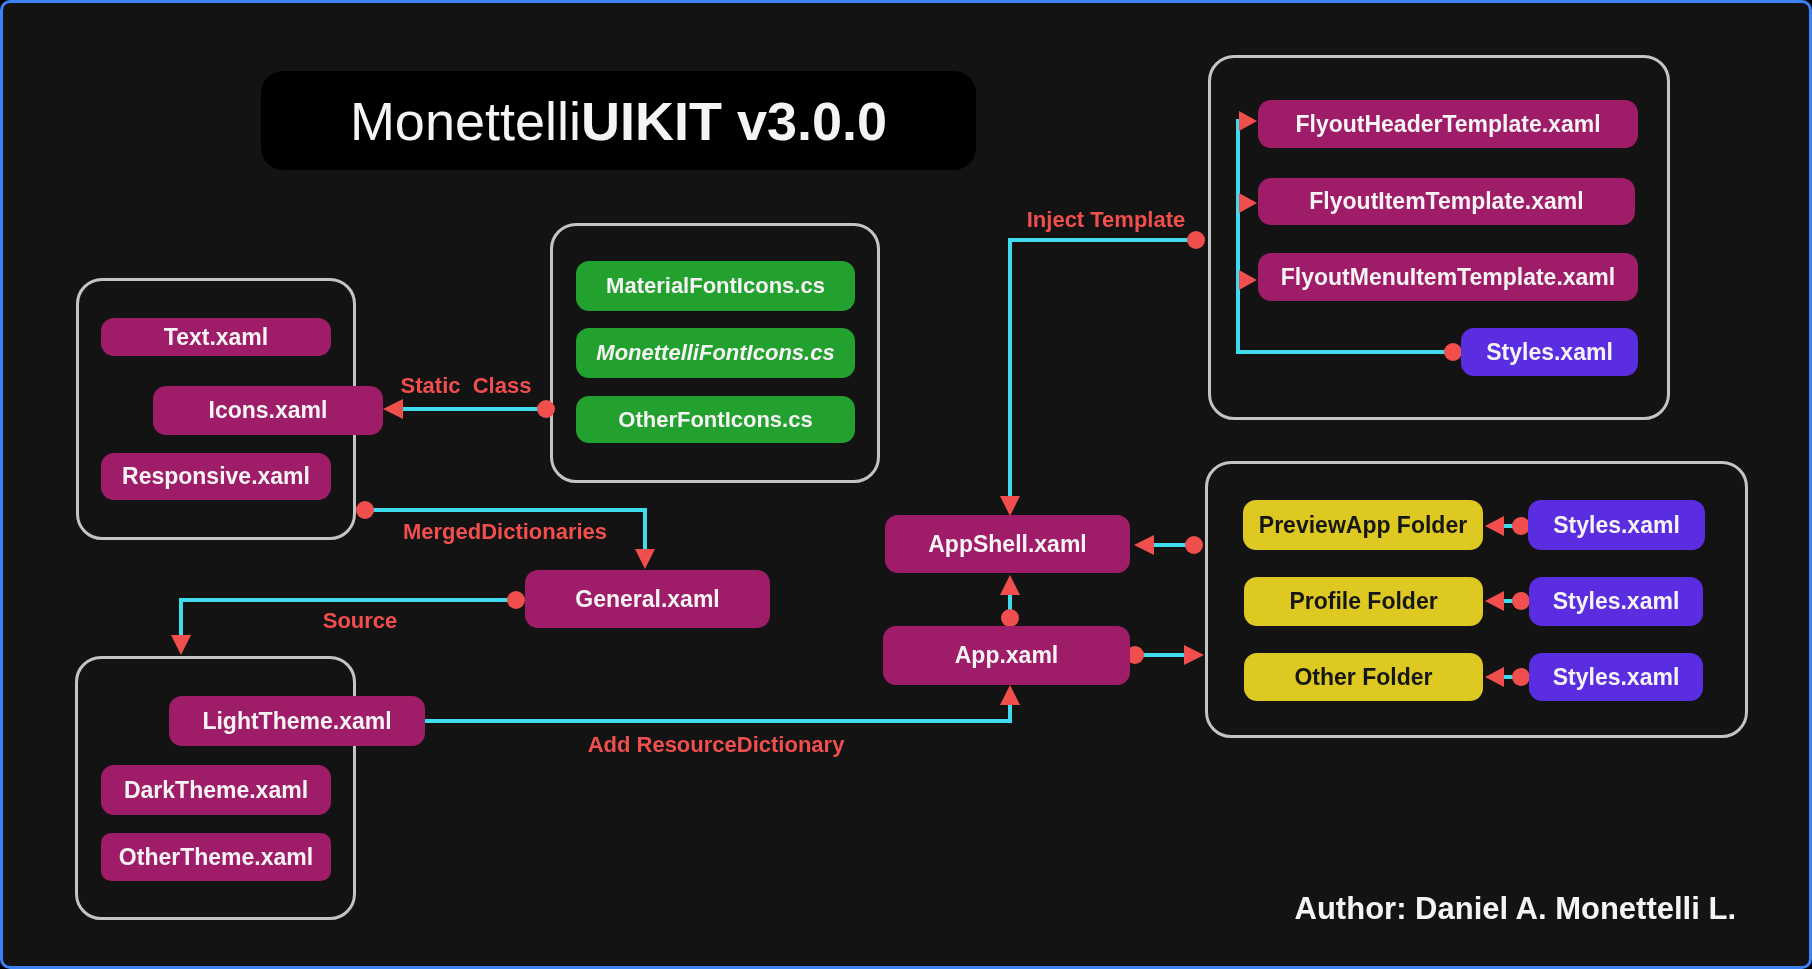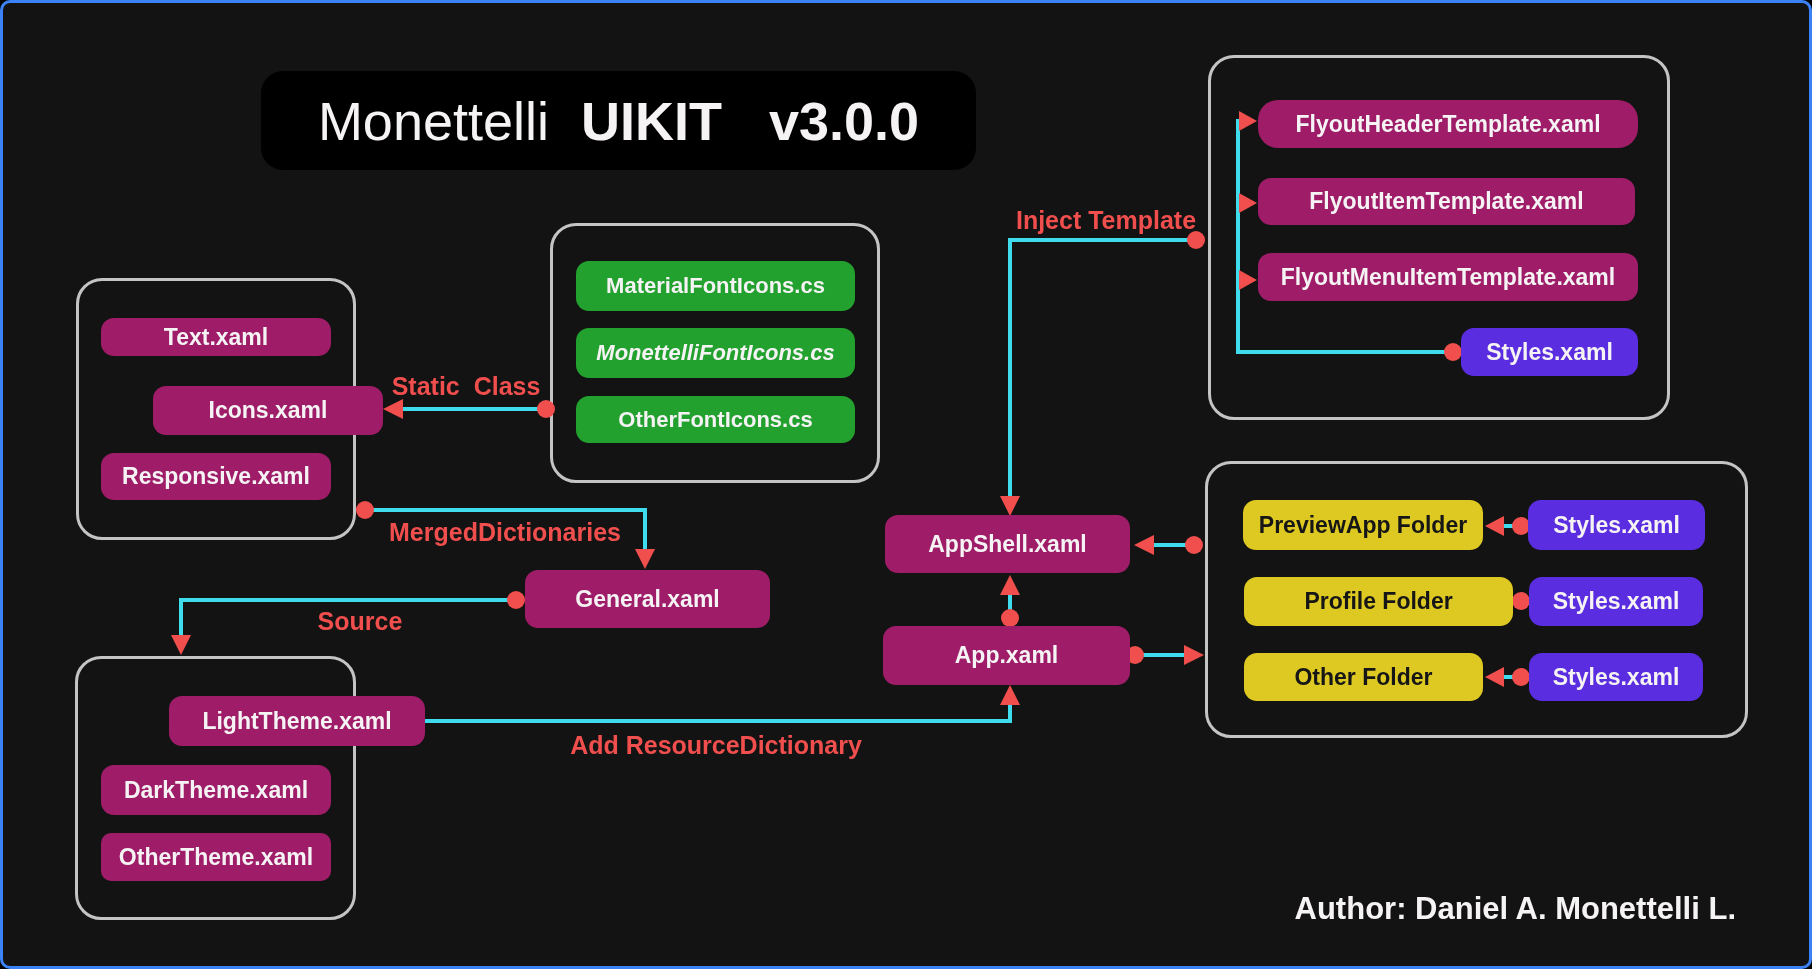--- a/index.html
+++ b/index.html
@@ -11,40 +11,40 @@
   body{font-family:"Liberation Sans", sans-serif;}
   #canvas{
     position:relative; width:1812px; height:969px; background:var(--bg);
     border:3px solid var(--frame); border-radius:10px; box-sizing:border-box;
     overflow:hidden;
   }
   .abs{position:absolute; box-sizing:border-box;}
   #title-box{
     background:var(--titlebg); border-radius:22px;
     display:flex; align-items:center; justify-content:center;
-    color:var(--white); font-size:54px; white-space:pre;gap:32px;
+    color:var(--white); font-size:54px; white-space:pre;
   }
   #title-box .t1{font-weight:500;}
   #title-box .t2{font-weight:800;}
   #title-box .t3{font-weight:700;}
   .group{
     border:3.5px solid var(--groupborder); border-radius:26px; background:transparent;
   }
   .node{
     display:flex; align-items:center; justify-content:center;
     border-radius:13px; font-weight:700; font-size:23px; color:var(--white);
     white-space:nowrap; z-index:3;
   }
   .node.magenta{background:var(--magenta);}
   .node.green{background:var(--green);}
   .node.violet{background:var(--violet);}
   .node.yellow{background:var(--yellow); color:var(--dark);}
   .wire-label{
     position:absolute; transform:translate(-50%,-50%);
-    color:var(--red); font-weight:700; font-size:25px; white-space:pre; z-index:2;
+    color:var(--red); font-weight:700; font-size:22px; white-space:pre; z-index:2;
   }
   #author{
     position:absolute; color:var(--white); font-weight:700; font-size:31px;
     white-space:nowrap; z-index:2;
   }
   #wires{position:absolute; left:0; top:0; z-index:1;}
   .wire{stroke:var(--cyan); stroke-width:4; fill:none;}
   .dot{fill:var(--red);}
   .arrow{fill:var(--red);}
 </style>
@@ -143,32 +143,32 @@
   <div class="abs group" style="left:72px;top:653px;width:281px;height:264px;"></div>
 
   <div class="abs node magenta" style="left:98px;top:315px;width:230px;height:38px;">Text.xaml</div>
   <div class="abs node magenta" style="left:150px;top:383px;width:230px;height:49px;">Icons.xaml</div>
   <div class="abs node magenta" style="left:98px;top:450px;width:230px;height:47px;">Responsive.xaml</div>
 
   <div class="abs node green" style="left:573px;top:258px;width:279px;height:50px;font-size:22px;">MaterialFontIcons.cs</div>
   <div class="abs node green" style="left:573px;top:325px;width:279px;height:50px;font-size:22px;font-style:italic;">MonettelliFontIcons.cs</div>
   <div class="abs node green" style="left:573px;top:393px;width:279px;height:47px;font-size:22px;">OtherFontIcons.cs</div>
 
-  <div class="abs node magenta" style="left:1255px;top:97px;width:380px;height:48px;border-radius:20px;">FlyoutHeaderTemplate.xaml</div>
+  <div class="abs node magenta" style="left:1255px;top:97px;width:380px;height:48px;">FlyoutHeaderTemplate.xaml</div>
   <div class="abs node magenta" style="left:1255px;top:175px;width:377px;height:47px;">FlyoutItemTemplate.xaml</div>
   <div class="abs node magenta" style="left:1255px;top:250px;width:380px;height:48px;">FlyoutMenuItemTemplate.xaml</div>
   <div class="abs node violet" style="left:1458px;top:325px;width:177px;height:48px;">Styles.xaml</div>
 
   <div class="abs node magenta" style="left:882px;top:512px;width:245px;height:58px;">AppShell.xaml</div>
   <div class="abs node magenta" style="left:880px;top:623px;width:247px;height:59px;">App.xaml</div>
   <div class="abs node magenta" style="left:522px;top:567px;width:245px;height:58px;">General.xaml</div>
 
   <div class="abs node yellow" style="left:1240px;top:497px;width:240px;height:50px;">PreviewApp Folder</div>
   <div class="abs node violet" style="left:1525px;top:497px;width:177px;height:50px;">Styles.xaml</div>
-  <div class="abs node yellow" style="left:1241px;top:574px;width:269px;height:49px;">Profile Folder</div>
+  <div class="abs node yellow" style="left:1241px;top:574px;width:239px;height:49px;">Profile Folder</div>
   <div class="abs node violet" style="left:1526px;top:574px;width:174px;height:49px;">Styles.xaml</div>
   <div class="abs node yellow" style="left:1241px;top:650px;width:239px;height:48px;text-align:center;">Other Folder</div>
   <div class="abs node violet" style="left:1526px;top:650px;width:174px;height:48px;">Styles.xaml</div>
 
   <div class="abs node magenta" style="left:150px;top:693px;width:256px;height:50px;margin-left:16px;">LightTheme.xaml</div>
   <div class="abs node magenta" style="left:98px;top:762px;width:230px;height:50px;">DarkTheme.xaml</div>
   <div class="abs node magenta" style="left:98px;top:830px;width:230px;height:48px;border-radius:10px;">OtherTheme.xaml</div>
 
   <div class="wire-label" style="left:463px;top:383px;">Static  Class</div>
   <div class="wire-label" style="left:502px;top:529px;">MergedDictionaries</div>

